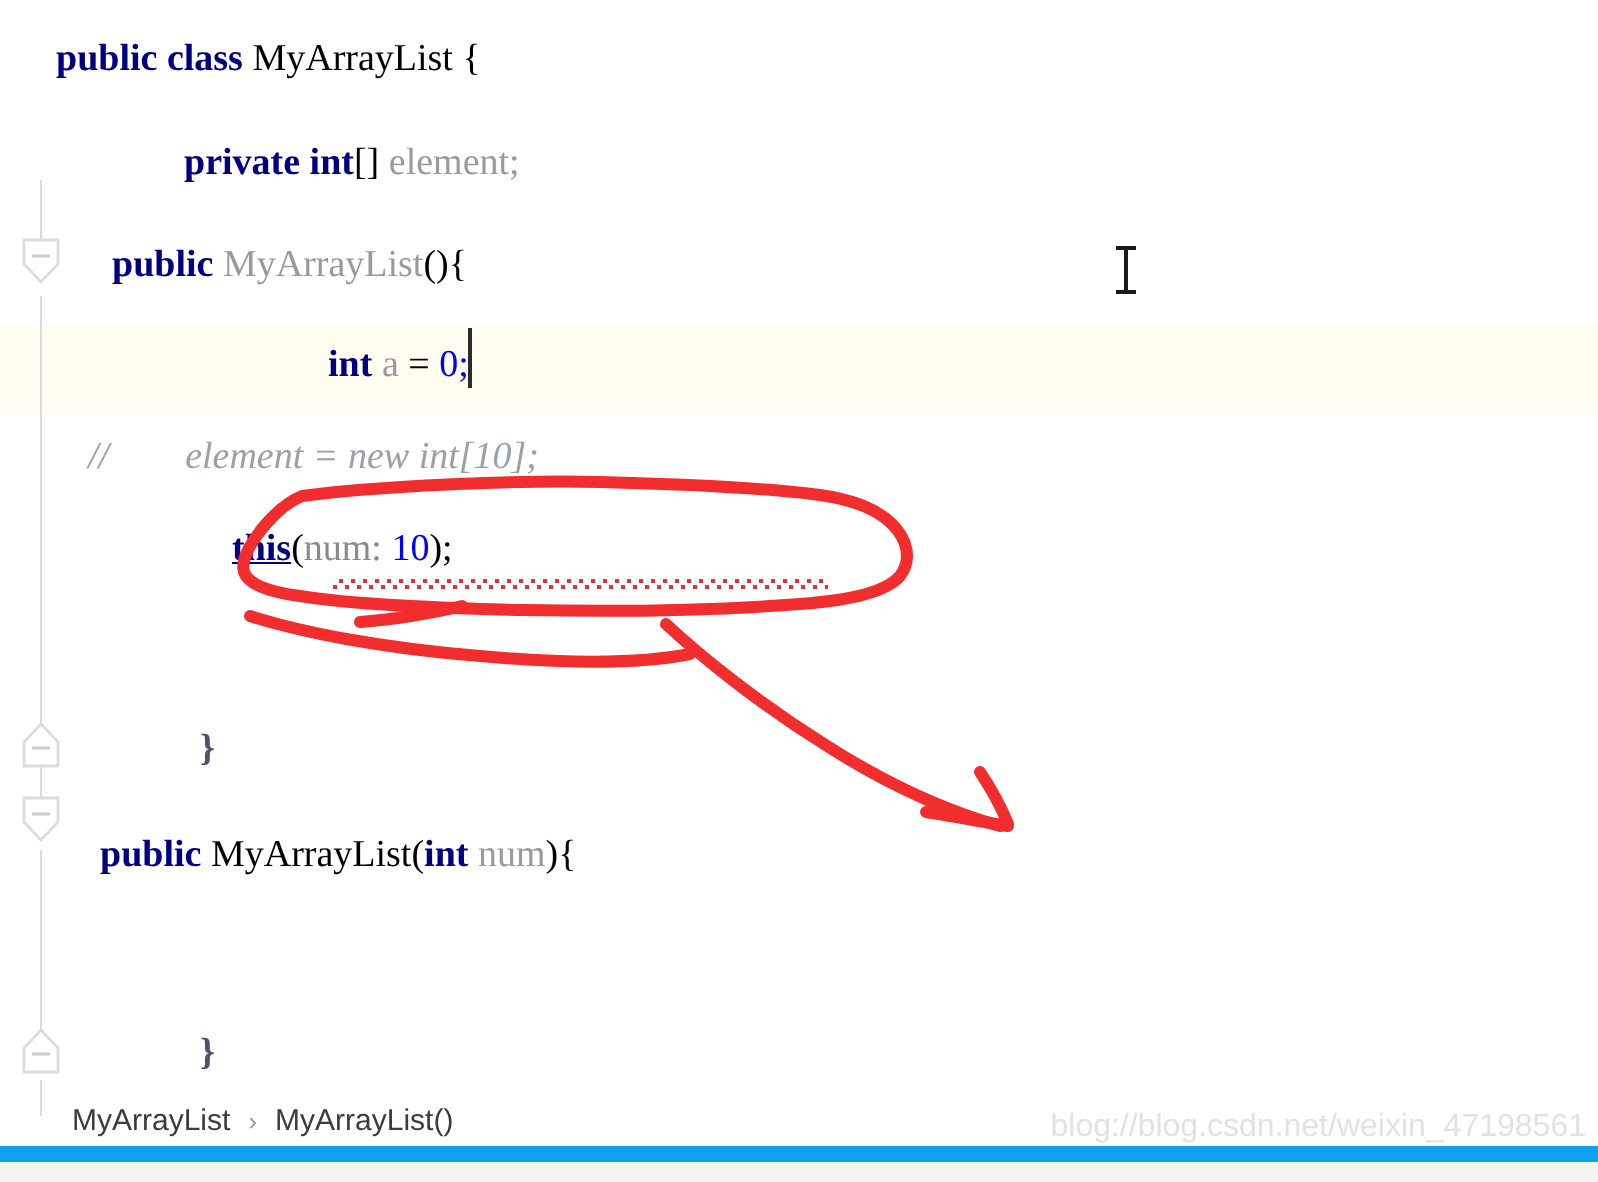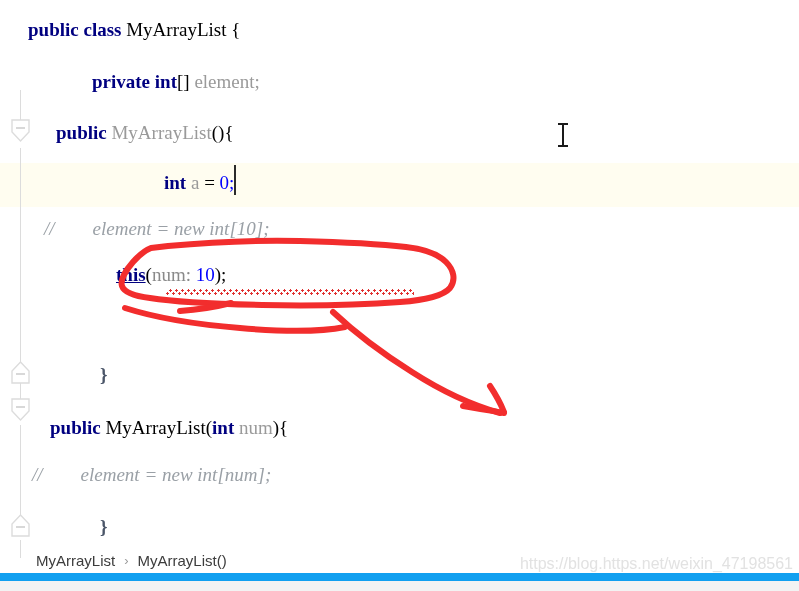--- a/index.html
+++ b/index.html
@@ -212,21 +212,20 @@
   <div class="editor">
 
     <div class="line" style="top:8px; padding-left:28px;"><span class="kw">public</span><span class=""> </span><span class="kw">class</span><span class=""> </span><span class="ident">MyArrayList</span><span class=""> </span><span class="punct">{</span></div>
     <div class="line" style="top:60px; padding-left:92px;"><span class="kw">private</span><span class=""> </span><span class="kw">int</span><span class="punct">[]</span><span class=""> </span><span class="dim">element</span><span class="dim">;</span></div>
     <div class="line" style="top:111px; padding-left:56px;"><span class="kw">public</span><span class=""> </span><span class="dim">MyArrayList</span><span class="punct">()</span><span class="punct">{</span></div>
     <div class="line" style="top:161px; padding-left:164px;"><span class="kw">int</span><span class=""> </span><span class="dim">a</span><span class=""> </span><span class="punct">=</span><span class=""> </span><span class="num">0</span><span class="num">;</span><span class="caret"></span></div>
     <div class="line" style="top:207px; padding-left:44px;"><span class="comment">//</span><span class="comment">        element = new int[10];</span></div>
     <div class="line" style="top:253px; padding-left:116px;"><span class="this-kw">this</span><span class="punct">(</span><span class="hint">num: </span><span class="num">10</span><span class="punct">)</span><span class="punct">;</span></div>
     <div class="line" style="top:353px; padding-left:100px;"><span class="brace">}</span></div>
     <div class="line" style="top:406px; padding-left:50px;"><span class="kw">public</span><span class=""> </span><span class="ident">MyArrayList</span><span class="punct">(</span><span class="kw">int</span><span class=""> </span><span class="dim">num</span><span class="punct">)</span><span class="punct">{</span></div>
-    <div class="line" style="top:453px; padding-left:32px;"><span class="comment">//</span><span class="comment">        element = new int[num];</span></div>
     <div class="line" style="top:505px; padding-left:100px;"><span class="brace">}</span></div>
 
     <div class="squiggle" style="left:166px; top:289px; width:248px;"></div>
   </div>
 
   <svg class="annotation" viewBox="0 0 799 591">
 
     <path d="M151,248 C146,250 140,254 133,262
              C126,270 120,280 122,286
              C124,292 134,296 150,298
@@ -255,18 +254,18 @@
     <line x1="7" y1="2" x2="7" y2="24" stroke="#1a1a1a" stroke-width="2"></line>
     <line x1="2" y1="24" x2="12" y2="24" stroke="#1a1a1a" stroke-width="2"></line>
   </svg>
 
   <div class="breadcrumb">
     <span class="crumb">MyArrayList</span>
     <span class="crumb-sep">›</span>
     <span class="crumb">MyArrayList()</span>
   </div>
 
-  <div class="watermark">https://blog.https.net/weixin_47198561</div>
+  <div class="watermark">blog://blog.csdn.net/weixin_47198561</div>
 
   <div class="bottom-bar"></div>
   <div class="under-strip"></div>
 
 </div>
 
 </body></html>

